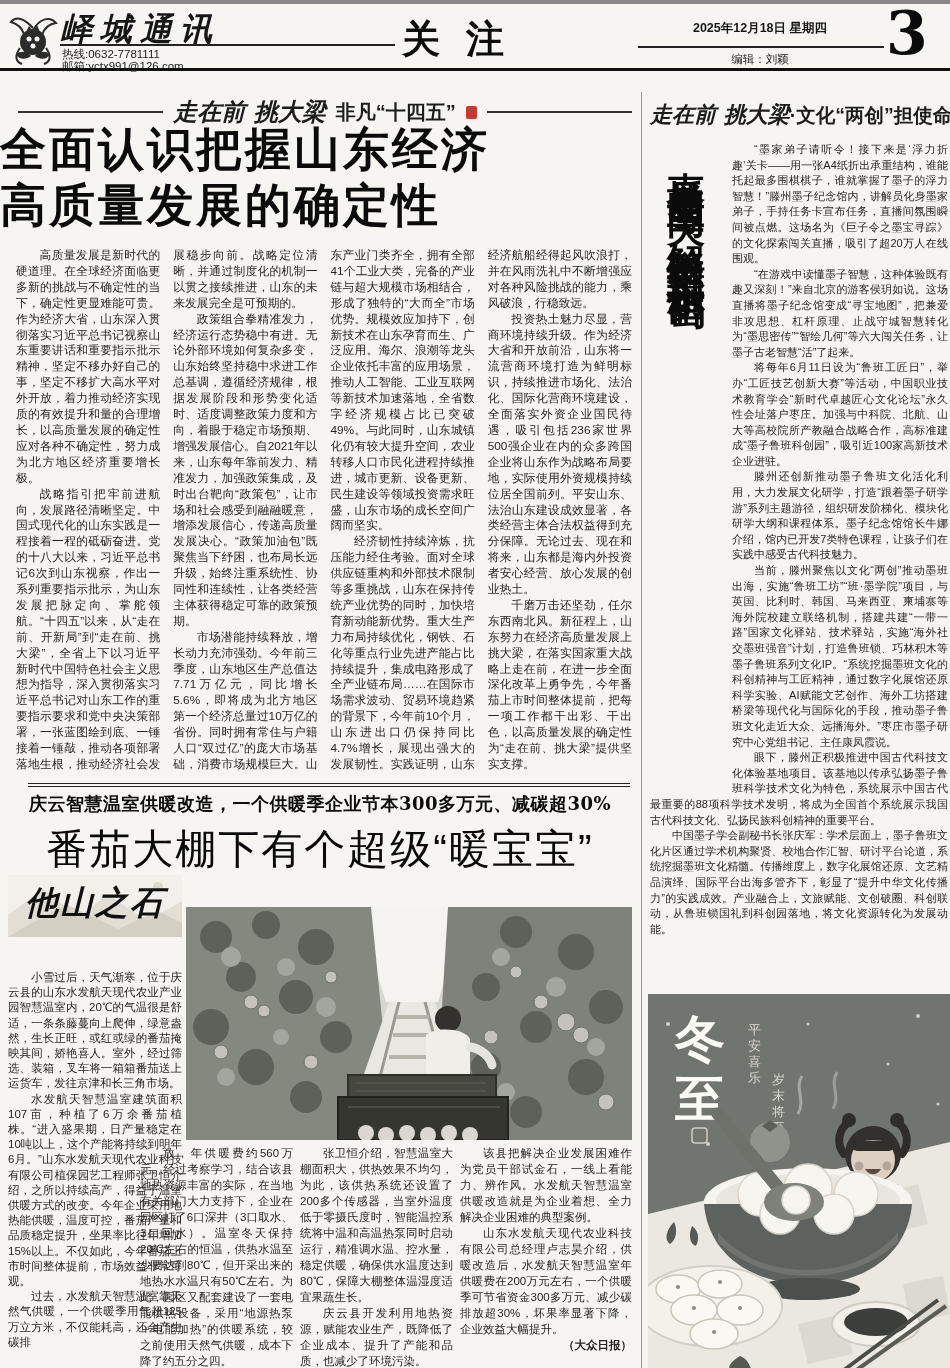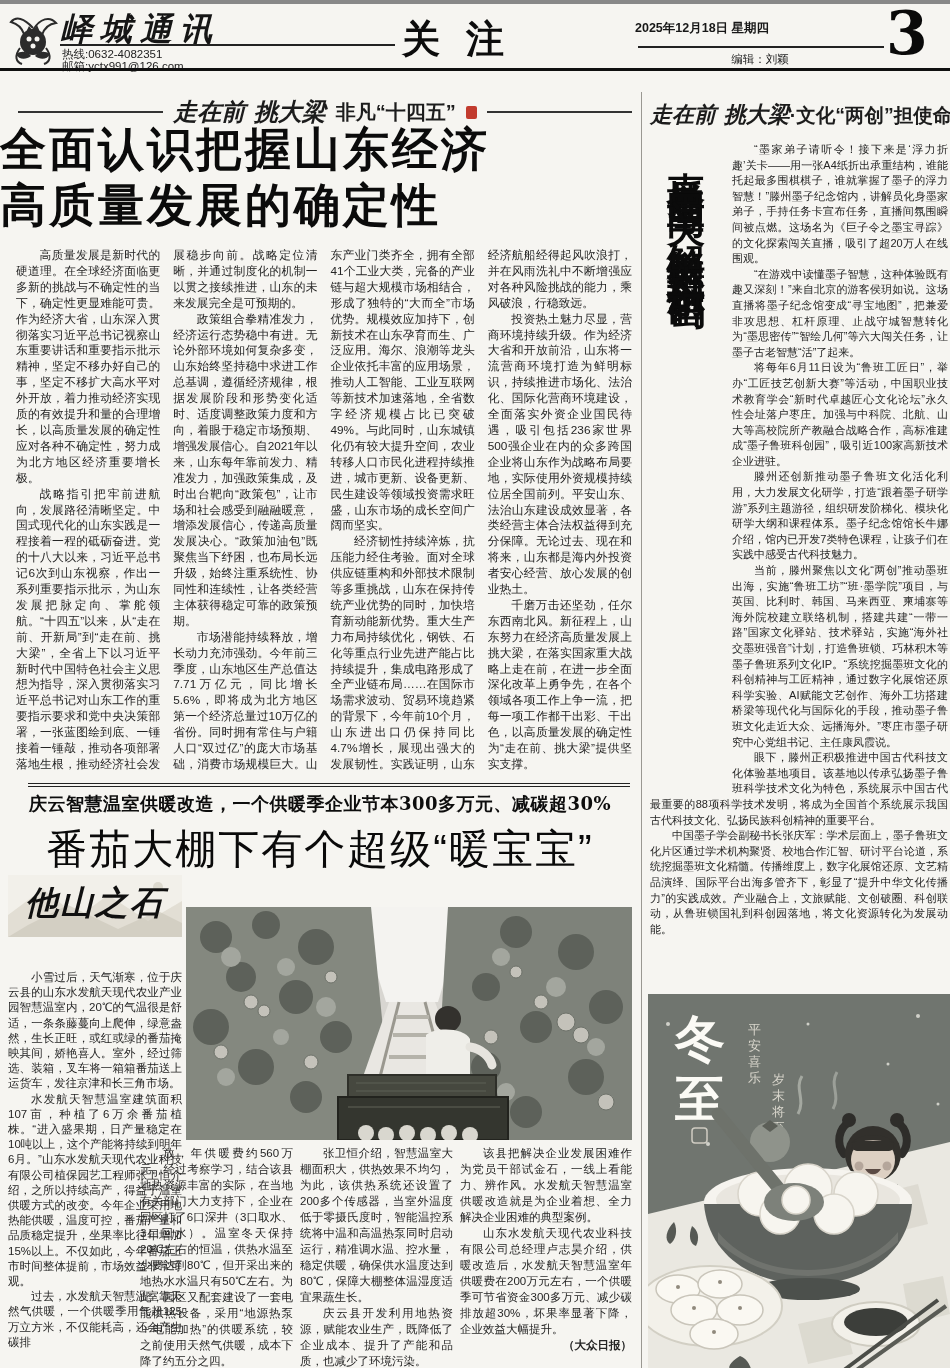--- a/index.html
+++ b/index.html
@@ -5,21 +5,21 @@
   html,body{margin:0;padding:0;}
   body{background:#888;font-family:"Liberation Sans",sans-serif;}
   .page{position:relative;width:950px;height:1368px;margin:4px auto;background:#f6f5f1;overflow:hidden;color:#1c1c1c;}
   .abs{position:absolute;}
 
   
   .paper-name{left:60px;top:4px;font-size:32px;font-weight:900;font-style:italic;font-family:"DejaVu Serif",serif;letter-spacing:8px;color:#161616;}
   .mast-rule{left:60px;top:40px;width:335px;height:2px;background:#222;}
   .mast-line{left:62px;font-size:11.5px;color:#222;}
   .section-title{left:402px;top:10px;font-size:38px;font-weight:900;letter-spacing:26px;color:#0c0c0c;}
-  .date-line{left:635px;top:16px;width:250px;font-size:12.5px;font-weight:bold;color:#171717;}
+  .date-line{left:635px;top:16px;width:250px;text-align:center;font-size:12.5px;font-weight:bold;color:#171717;}
   .right-rule{left:638px;top:42px;width:246px;height:1.5px;background:#222;}
   .editor-line{left:635px;top:48px;width:250px;text-align:center;font-size:11.5px;color:#222;}
   .page-num{left:886px;top:-6px;font-size:60px;font-weight:900;font-family:"DejaVu Serif",serif;color:#0a0a0a;}
   .mast-bar{left:0;top:64px;width:950px;height:3px;background:#101010;}
 
   
   .banner-row{left:18px;top:92px;width:614px;display:flex;align-items:center;gap:10px;}
   .banner-row .ln{flex:1;height:1.5px;background:#333;}
   .banner-callig{font-family:"DejaVu Serif",serif;font-style:italic;font-weight:900;font-size:24px;white-space:nowrap;}
   .banner-plain{font-weight:900;font-size:20px;white-space:nowrap;}
@@ -76,21 +76,21 @@
       <path d="M20 24 L23 18 L27 23 L31 17 L34 24 Z" fill="#2b2b2b"></path>
       <circle cx="23" cy="31" r="2.5" fill="#f6f5f1"></circle>
       <circle cx="31" cy="31" r="2.5" fill="#f6f5f1"></circle>
       <circle cx="27" cy="38" r="2.5" fill="#f6f5f1"></circle>
       <path d="M10 46 C16 42 22 44 25 48 C20 52 13 52 10 46 Z" fill="#2b2b2b"></path>
       <path d="M44 46 C38 42 32 44 29 48 C34 52 41 52 44 46 Z" fill="#2b2b2b"></path>
     </svg>
   </div>
   <div class="abs paper-name">峄城通讯</div>
   <div class="abs mast-rule"></div>
-  <div class="abs mast-line" style="top:43px;">热线:0632-4082351</div>
+  <div class="abs mast-line" style="top:43px;">热线:0632-7781111</div>
   <div class="abs mast-line" style="top:55px;">邮箱:yctx991@126.com</div>
   <div class="abs section-title">关注</div>
   <div class="abs date-line">2025年12月18日  星期四</div>
   <div class="abs right-rule"></div>
   <div class="abs editor-line">编辑：刘颖</div>
   <div class="abs page-num">3</div>
   <div class="abs mast-bar"></div>
 
   <div class="abs banner-row">
     <div class="ln"></div>
@@ -102,21 +102,21 @@
   <div class="abs main-headline" style="top:120px;">全面认识把握山东经济</div>
   <div class="abs main-headline" style="top:176px;">高质量发展的确定性</div>
 
   <div class="abs main-body art">
     <p>高质量发展是新时代的硬道理。在全球经济面临更多新的挑战与不确定性的当下，确定性更显难能可贵。作为经济大省，山东深入贯彻落实习近平总书记视察山东重要讲话和重要指示批示精神，坚定不移办好自己的事，坚定不移扩大高水平对外开放，着力推动经济实现质的有效提升和量的合理增长，以高质量发展的确定性应对各种不确定性，努力成为北方地区经济重要增长极。</p>
     <p>战略指引把牢前进航向，发展路径清晰坚定。中国式现代化的山东实践是一程接着一程的砥砺奋进。党的十八大以来，习近平总书记6次到山东视察，作出一系列重要指示批示，为山东发展把脉定向、掌舵领航。“十四五”以来，从“走在前、开新局”到“走在前、挑大梁”，全省上下以习近平新时代中国特色社会主义思想为指导，深入贯彻落实习近平总书记对山东工作的重要指示要求和党中央决策部署，一张蓝图绘到底、一锤接着一锤敲，推动各项部署落地生根，推动经济社会发展稳步向前。战略定位清晰，并通过制度化的机制一以贯之接续推进，山东的未来发展完全是可预期的。</p>
     <p>政策组合拳精准发力，经济运行态势稳中有进。无论外部环境如何复杂多变，山东始终坚持稳中求进工作总基调，遵循经济规律，根据发展阶段和形势变化适时、适度调整政策力度和方向，着眼于稳定市场预期、增强发展信心。自2021年以来，山东每年靠前发力、精准发力，加强政策集成，及时出台靶向“政策包”，让市场和社会感受到融融暖意，增添发展信心，传递高质量发展决心。“政策加油包”既聚焦当下纾困，也布局长远升级，始终注重系统性、协同性和连续性，让各类经营主体获得稳定可靠的政策预期。</p>
     <p>市场潜能持续释放，增长动力充沛强劲。今年前三季度，山东地区生产总值达7.71万亿元，同比增长5.6%，即将成为北方地区第一个经济总量过10万亿的省份。同时拥有常住与户籍人口“双过亿”的庞大市场基础，消费市场规模巨大。山东产业门类齐全，拥有全部41个工业大类，完备的产业链与超大规模市场相结合，形成了独特的“大而全”市场优势。规模效应加持下，创新技术在山东孕育而生、广泛应用。海尔、浪潮等龙头企业依托丰富的应用场景，推动人工智能、工业互联网等新技术加速落地，全省数字经济规模占比已突破49%。与此同时，山东城镇化仍有较大提升空间，农业转移人口市民化进程持续推进，城市更新、设备更新、民生建设等领域投资需求旺盛，山东市场的成长空间广阔而坚实。</p>
     <p>经济韧性持续淬炼，抗压能力经住考验。面对全球供应链重构和外部技术限制等多重挑战，山东在保持传统产业优势的同时，加快培育新动能新优势。重大生产力布局持续优化，钢铁、石化等重点行业先进产能占比持续提升，集成电路形成了全产业链布局……在国际市场需求波动、贸易环境趋紧的背景下，今年前10个月，山东进出口仍保持同比4.7%增长，展现出强大的发展韧性。实践证明，山东经济航船经得起风吹浪打，并在风雨洗礼中不断增强应对各种风险挑战的能力，乘风破浪，行稳致远。</p>
     <p>投资热土魅力尽显，营商环境持续升级。作为经济大省和开放前沿，山东将一流营商环境打造为鲜明标识，持续推进市场化、法治化、国际化营商环境建设，全面落实外资企业国民待遇，吸引包括236家世界500强企业在内的众多跨国企业将山东作为战略布局要地，实际使用外资规模持续位居全国前列。平安山东、法治山东建设成效显著，各类经营主体合法权益得到充分保障。无论过去、现在和将来，山东都是海内外投资者安心经营、放心发展的创业热土。</p>
-    <p>千磨万击还坚劲，任尔东西南北风。新征程上，山东努力在经济高质量发展上挑大梁，在落实国家重大战略上走在前，在进一步全面深化改革上勇争先，在各个领域各项工作上争一流，把每一项工作都干出彩、干出色，以高质量发展的确定性为“走在前、挑大梁”提供坚实支撑。</p>
+    <p>千磨万击还坚劲，任尔东西南北风。新征程上，山东努力在经济高质量发展上挑大梁，在落实国家重大战略上走在前，在进一步全面深化改革上勇争先，今年番茄上市时间整体提前，把每一项工作都干出彩、干出色，以高质量发展的确定性为“走在前、挑大梁”提供坚实支撑。</p>
 
   </div>
 
   <div class="abs vdiv"></div>
 
   <div class="abs cul-banner">
     <span class="c1">走在前 挑大梁</span>
     <span class="c2">·文化“两创”担使命</span>
   </div>
   <div class="abs cul-body art">

